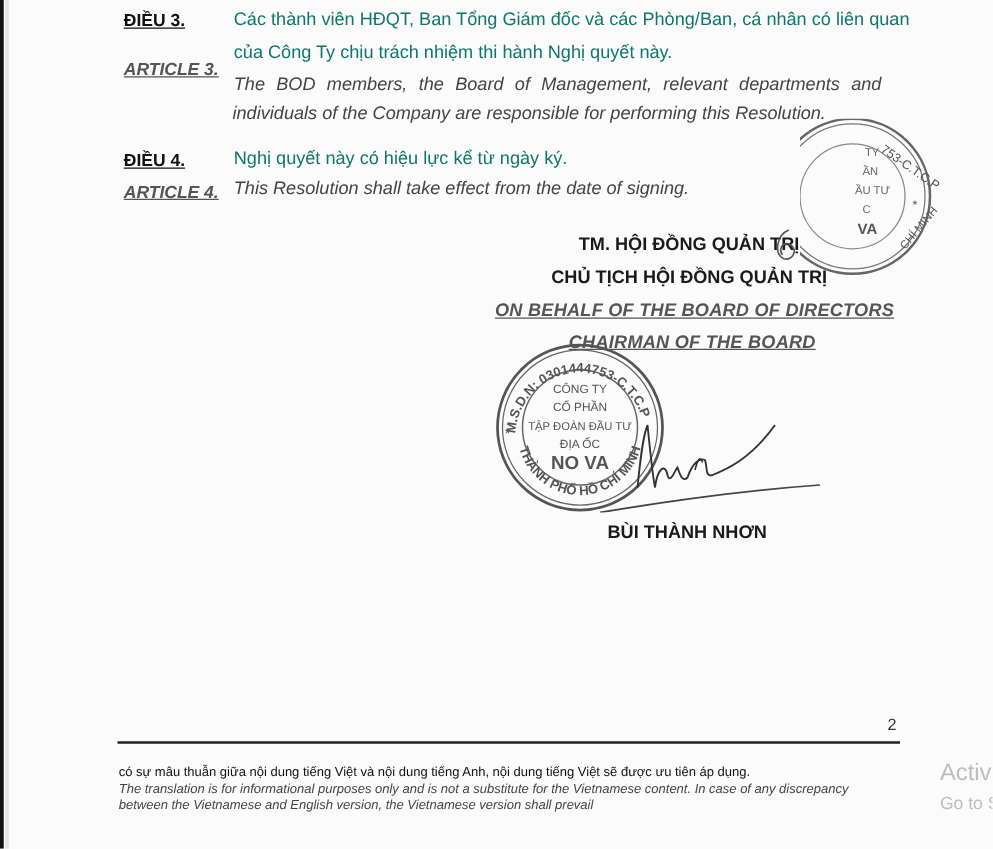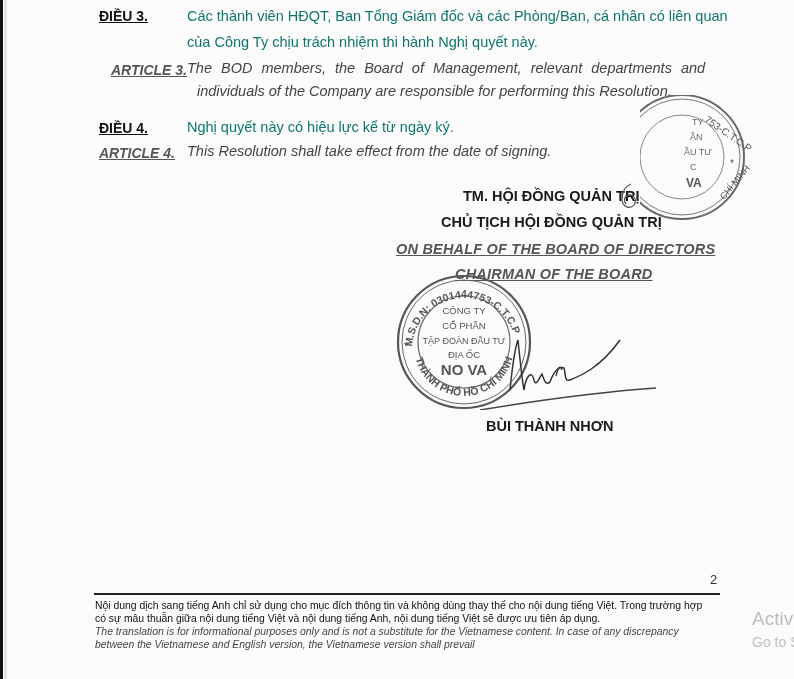--- a/index.html
+++ b/index.html
@@ -29,23 +29,23 @@
 
 <div class="left-edge"></div>
 <div class="left-edge2"></div>
 
 <div class="page">
 
   <div>
     <span class="lbl lbl-vi" style="left:99px; top:8px;">ĐIỀU 3.</span>
     <span class="txt-vi" style="left:187px; top:8px;">Các thành viên HĐQT, Ban Tổng Giám đốc và các Phòng/Ban, cá nhân có liên quan</span>
     <span class="txt-vi" style="left:187px; top:34px;">của Công Ty chịu trách nhiệm thi hành Nghị quyết này.</span>
-    <span class="lbl lbl-en" style="left:99px; top:62px;margin-left:12px;">ARTICLE 3.</span>
+    <span class="lbl lbl-en" style="left:99px; top:47px;">ARTICLE 3.</span>
     <span class="txt-en" style="left:187px; top:60px; word-spacing:5px;">The BOD members, the Board of Management, relevant departments and</span>
-    <span class="txt-en" style="left:197px; top:83px;">individuals of the Company are responsible for performing this Resolution.</span>
+    <span class="txt-en" style="left:186px; top:83px;">individuals of the Company are responsible for performing this Resolution.</span>
   </div>
 
   <div>
     <span class="lbl lbl-vi" style="left:99px; top:120px;">ĐIỀU 4.</span>
     <span class="txt-vi" style="left:187px; top:119px;">Nghị quyết này có hiệu lực kể từ ngày ký.</span>
     <span class="lbl lbl-en" style="left:99px; top:145px;">ARTICLE 4.</span>
     <span class="txt-en" style="left:187px; top:143px;">This Resolution shall take effect from the date of signing.</span>
   </div>
 
   <svg class="stamp" style="left:640px; top:95px;" width="120" height="130" viewBox="0 0 120 130">
@@ -92,20 +92,19 @@
   </svg>
 
   <svg style="position:absolute; left:480px; top:330px;" width="190" height="80" viewBox="0 0 190 80">
     <path d="M30 60 C32 40 34 20 38 10 C40 30 42 50 44 60 C46 45 52 40 54 50 C56 58 60 46 62 44 C64 50 66 56 70 52 C74 40 80 36 84 38 C86 44 84 52 90 50 C100 46 120 38 140 10" fill="none" stroke="#333" stroke-width="1.5"></path>
     <path d="M76 46 C78 38 80 34 82 40" fill="none" stroke="#333" stroke-width="1.3"></path>
     <path d="M0 80 C60 70 120 62 176 58" fill="none" stroke="#444" stroke-width="1.4"></path>
   </svg>
 
   <span class="page-num">2</span>
   <div class="footer-line"></div>
-  <span class="fn fn-vi" style="top:600px;">Nội dung dịch sang tiếng Anh chỉ sử dụng cho mục đích thông tin và không dùng thay thế cho nội dung tiếng Việt. Trong trường hợp</span>
   <span class="fn fn-vi" style="top:613px;">có sự mâu thuẫn giữa nội dung tiếng Việt và nội dung tiếng Anh, nội dung tiếng Việt sẽ được ưu tiên áp dụng.</span>
   <span class="fn fn-en" style="top:626px;">The translation is for informational purposes only and is not a substitute for the Vietnamese content. In case of any discrepancy</span>
   <span class="fn fn-en" style="top:639px;">between the Vietnamese and English version, the Vietnamese version shall prevail</span>
 
   <span class="wm1">Activ</span>
   <span class="wm2">Go to S</span>
 </div>
 
 </body></html>

